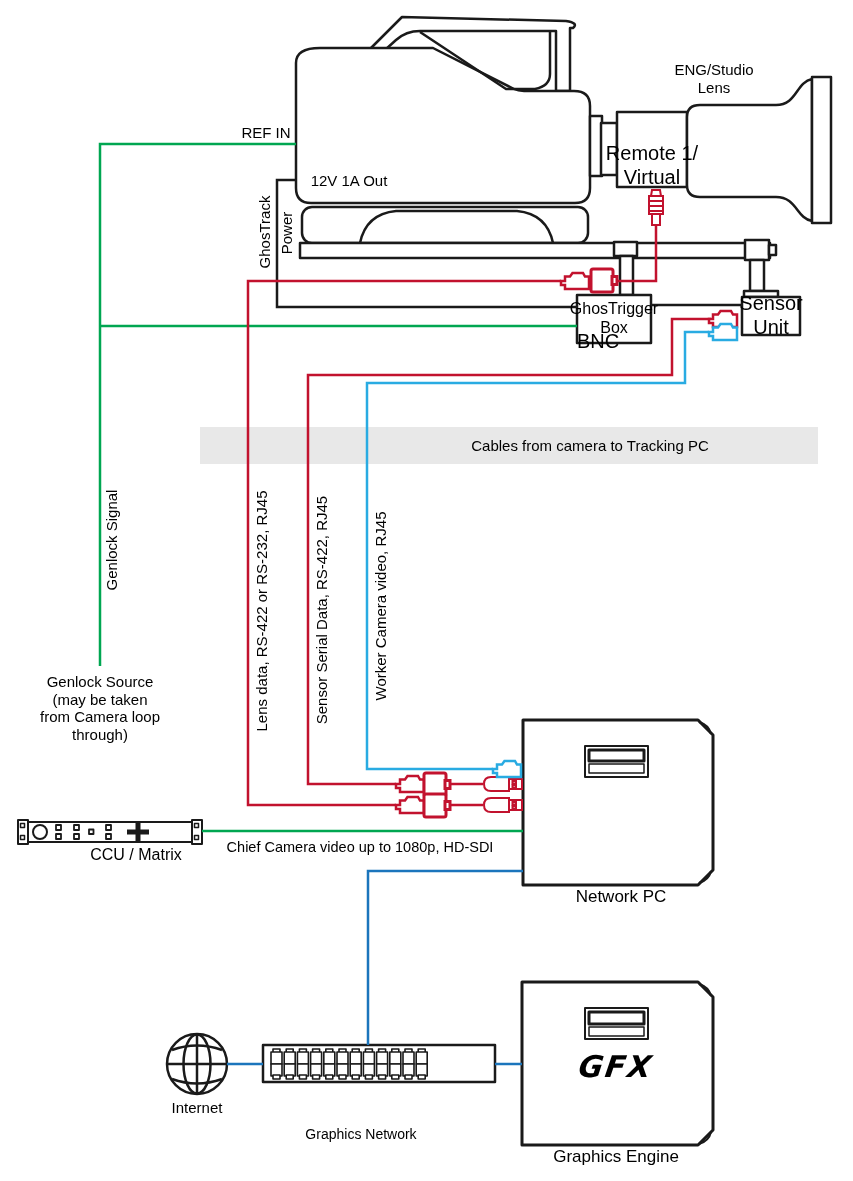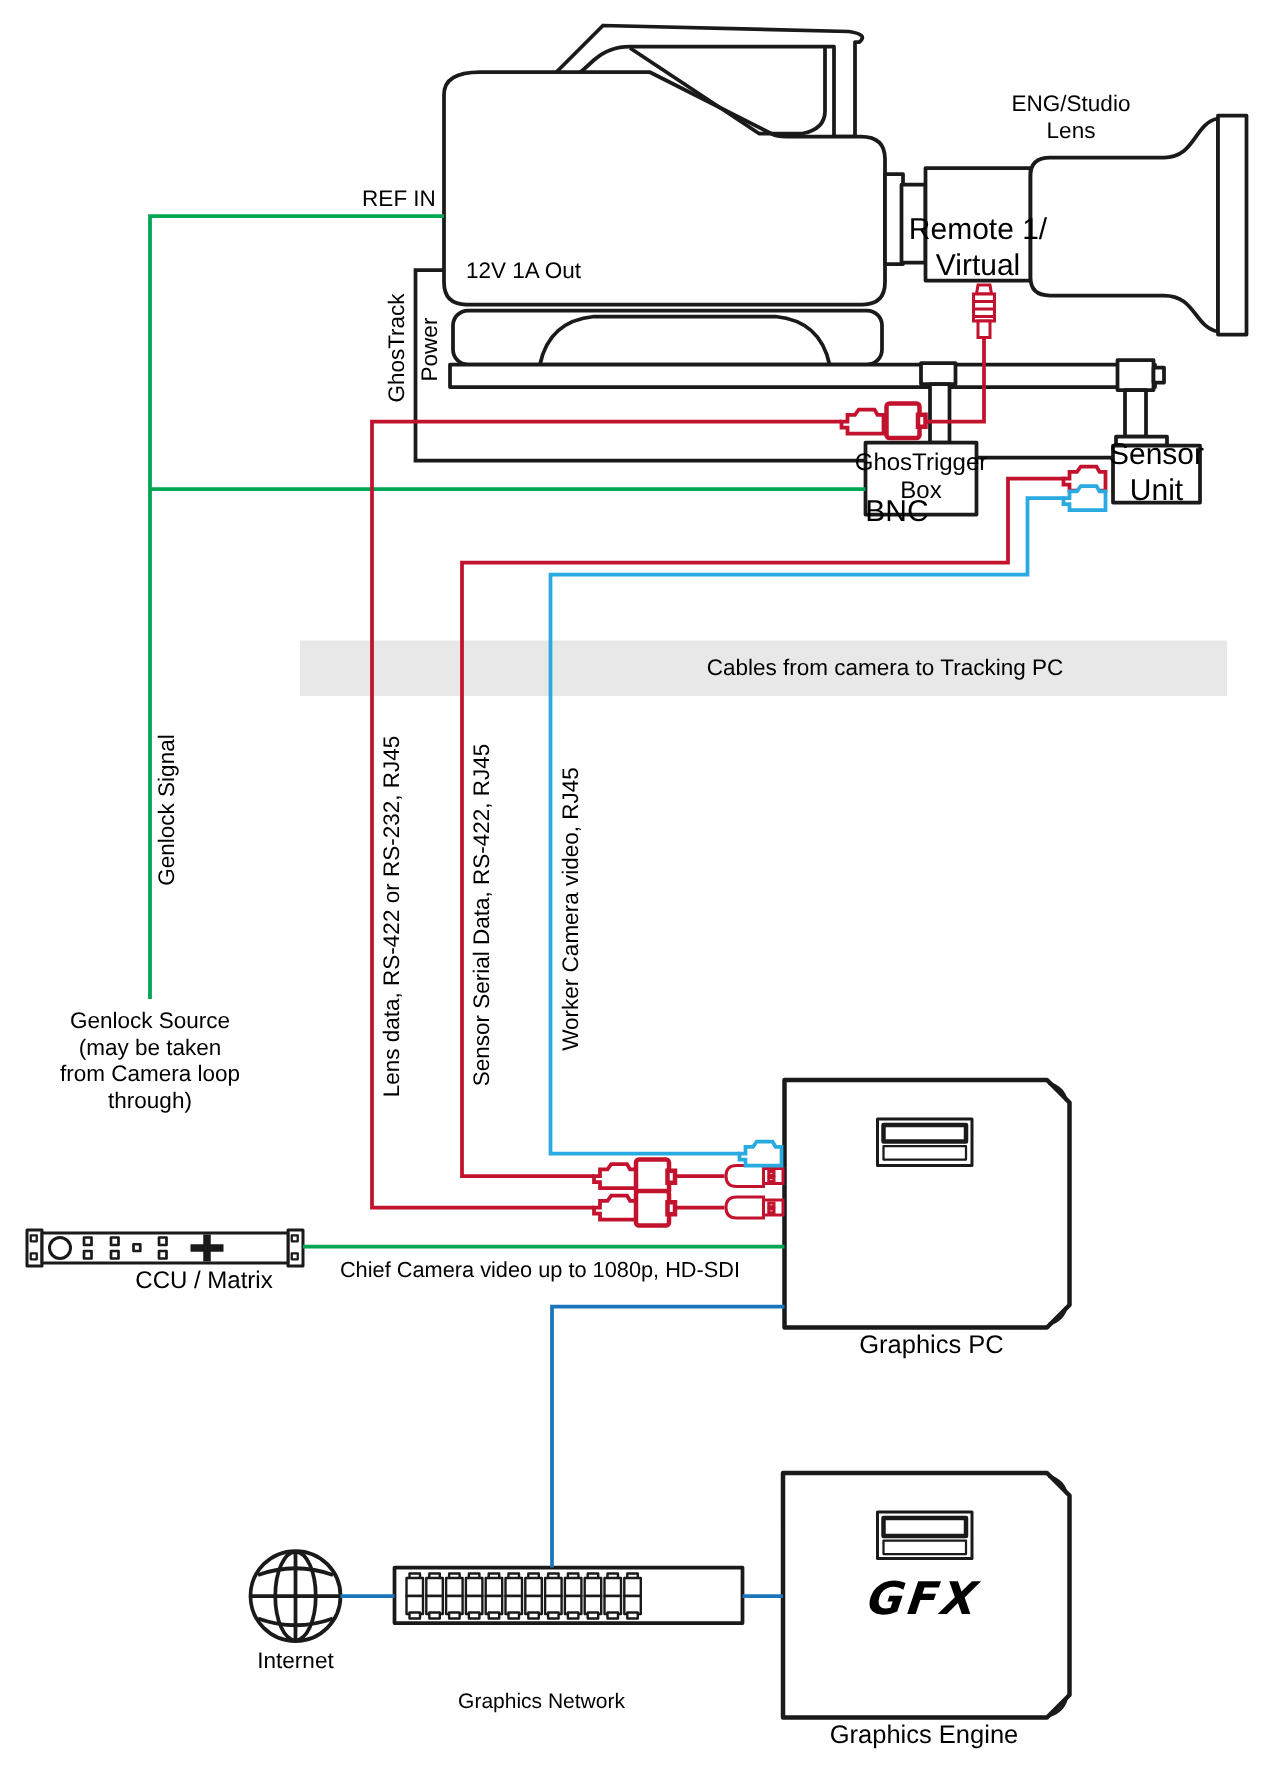--- a/index.html
+++ b/index.html
@@ -205,19 +205,19 @@
 <div class="lbl rot f15" style="left:112px;top:540px;">Genlock Signal</div>
 <div class="lbl rot f15" style="left:262px;top:611px;">Lens data, RS-422 or RS-232, RJ45</div>
 <div class="lbl rot f15" style="left:322px;top:610px;">Sensor Serial Data, RS-422, RJ45</div>
 <div class="lbl rot f15" style="left:381px;top:606px;">Worker Camera video, RJ45</div>
 <div class="lbl f15" style="left:100px;top:708px;">Genlock Source
 (may be taken
 from Camera loop
 through)</div>
 <div class="lbl f16" style="left:107px;top:855px;margin-left:29px;">CCU / Matrix</div>
 <div class="lbl f145" style="left:360px;top:848px;">Chief Camera video up to 1080p, HD-SDI</div>
-<div class="lbl f17" style="left:621px;top:897px;">Graphics PC</div>
+<div class="lbl f17" style="left:621px;top:897px;">Network PC</div>
 <div class="lbl gfx" style="left:616px;top:1067px;">GFX</div>
 <div class="lbl f17" style="left:616px;top:1157px;">Graphics Engine</div>
 <div class="lbl f155" style="left:361px;top:1094px;">Graphics Network</div>
 <div class="lbl f15" style="left:197px;top:1108px;">Internet</div>
 
 </div>
 
 </body></html>

